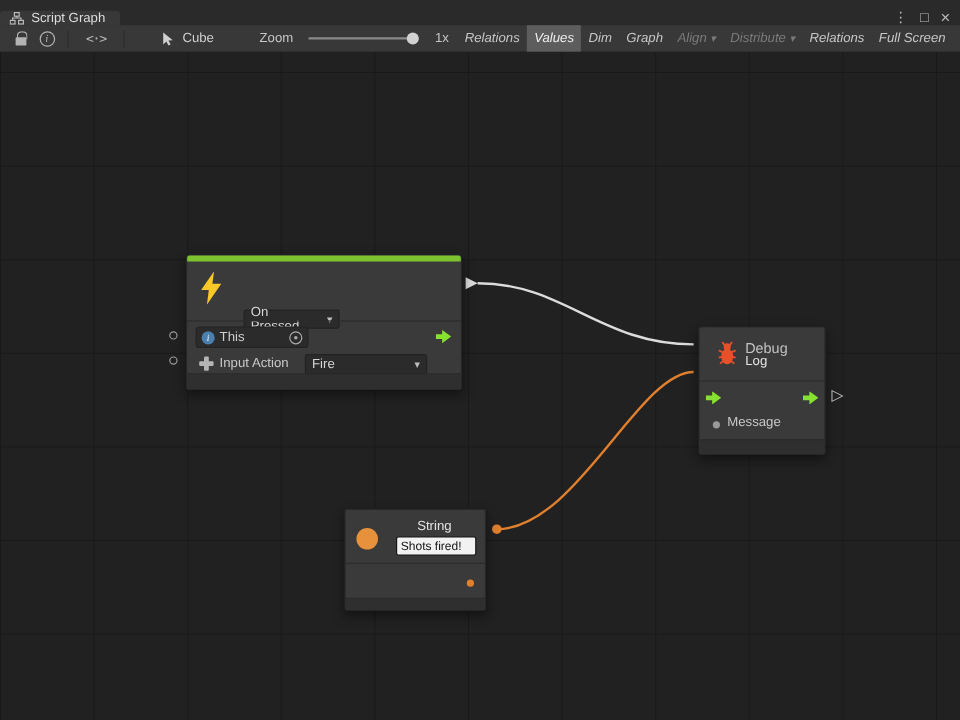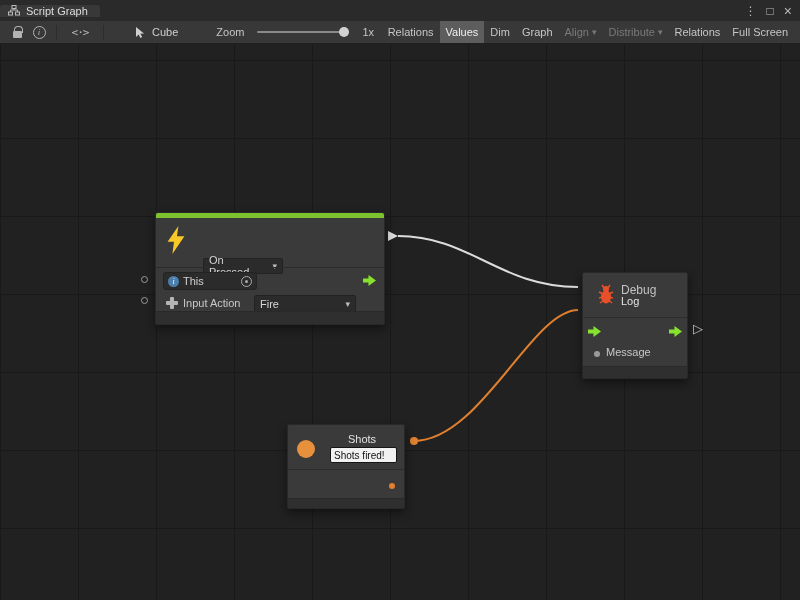--- a/index.html
+++ b/index.html
@@ -1,20 +1,20 @@
 <!DOCTYPE html>
 <html><head>
 <meta charset="utf-8">
 <style>
   * { margin:0; padding:0; box-sizing:border-box; }
   html,body { width:800px; height:600px; overflow:hidden; background:#232323;
               font-family:"Liberation Sans", sans-serif; -webkit-font-smoothing:antialiased; }
 
   
-  .titlebar { height:21px; background:#2a2a2a; display:flex; align-items:center; }
+  .titlebar { height:21px; background:#2a2a2a; display:flex; align-items:flex-end; }
   .tab { display:flex; align-items:center; gap:6px; padding:0 12px 0 8px;
          background:#383838; color:#ddd; font-size:11px; border-radius:3px 3px 0 0; }
   .tb-right { margin-left:auto; display:flex; align-items:center; gap:10px;
               padding-right:8px; color:#b9b9b9; font-size:12px; }
   .tb-right span { cursor:default; line-height:1; }
 
   
   .toolbar { height:23px; background:#383838; border-bottom:1px solid #1f1f1f;
              display:flex; align-items:center; font-size:11px; color:#c6c6c6; padding:0 6px; }
   .tool-ico { display:flex; align-items:center; justify-content:center; width:22px; height:100%; }
@@ -26,21 +26,21 @@
                font-family:"Liberation Serif", serif; font-style:italic; }
   .code-ico { font-family:"DejaVu Sans Mono", monospace; font-size:11px; color:#b9b9b9; letter-spacing:-1px; }
   .vsep { width:1px; height:15px; background:#2c2c2c; margin:0 6px; }
   .cursor-ico svg { display:block; }
   .target-name { margin-left:2px; color:#cfcfcf; }
   .zoom-wrap { display:flex; align-items:center; margin-left:38px; gap:13px; }
   .slider { position:relative; width:92px; height:2px; background:#8a8a8a; border-radius:1px; }
   .knob { position:absolute; top:-4px; left:82px; width:10px; height:10px;
           border-radius:50%; background:#d2d2d2; }
   .btn-group { margin-left:auto; display:flex; height:100%; }
-  .tbtn { display:flex; align-items:center; padding:0 6px; color:#c6c6c6; cursor:default; white-space:nowrap; }
+  .tbtn { display:flex; align-items:center; padding:0 6px; color:#c6c6c6; cursor:default; white-space:nowrap;font-style:italic; }
   .tbtn.active { background:#5d5d5d; color:#eee; }
   .tbtn.disabled { color:#7a7a7a; }
   .tbtn .caret { margin-left:3px; font-size:9px; }
 
   
   .canvas { position:relative; width:800px; height:556px; background:#212121;
             background-image:linear-gradient(#191919 1px, transparent 1px),
                              linear-gradient(90deg,#191919 1px, transparent 1px);
             background-size:78px 78px; background-position:0px 16px; overflow:hidden; }
   .wires { position:absolute; left:0; top:0; z-index:1; }
@@ -244,20 +244,20 @@
     <span class="flow-arrow dbg-in"></span>
     <span class="flow-arrow dbg-out"></span>
     <span class="hollow-tri">▷</span>
     <span class="dot-port dbg-dot"></span>
     <span class="dbg-msg">Message</span>
     <div class="node-footer dbg-footer"></div>
   </div>
 
   <div class="node node-string">
     <span class="str-icon"></span>
-    <div class="str-title">Shots</div>
+    <div class="str-title">String</div>
     <input class="str-field" value="Shots fired!" style="">
     <div class="sep str-sep"></div>
     <span class="dot-port str-dot"></span>
     <div class="node-footer str-footer"></div>
   </div>
 
 </div>
 
 </body></html>

